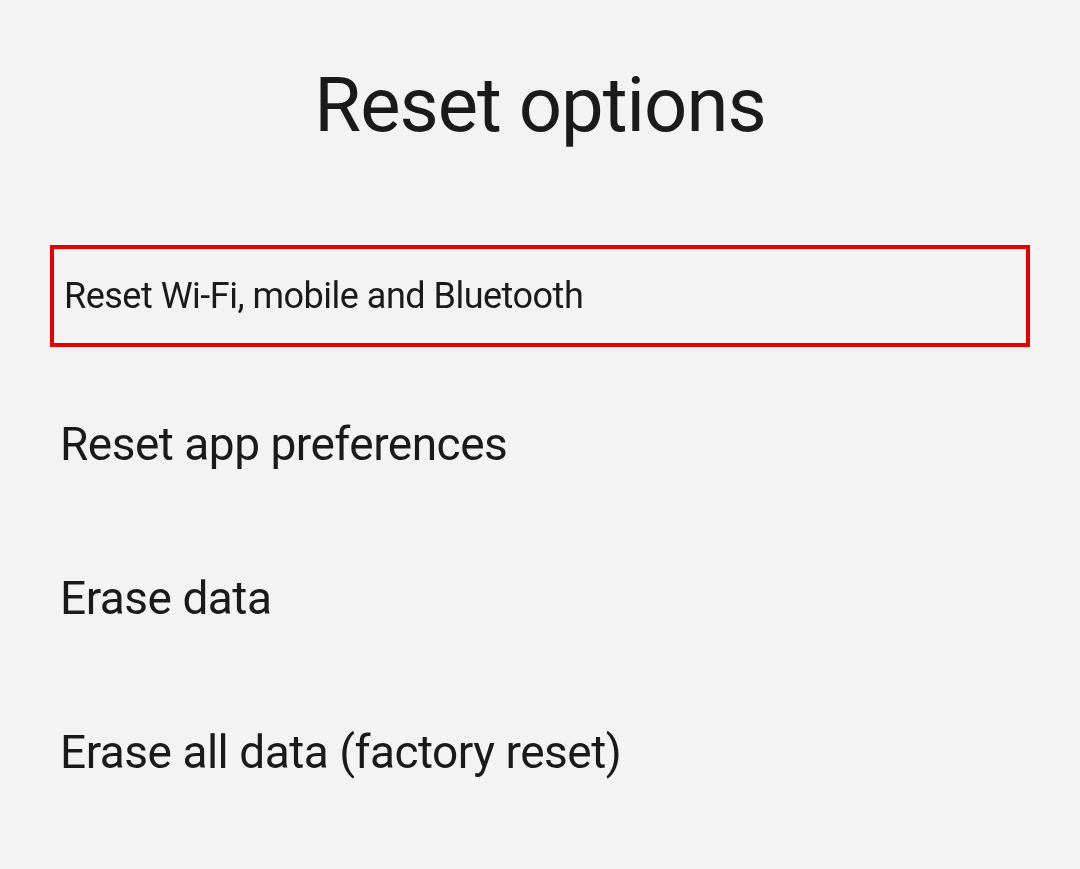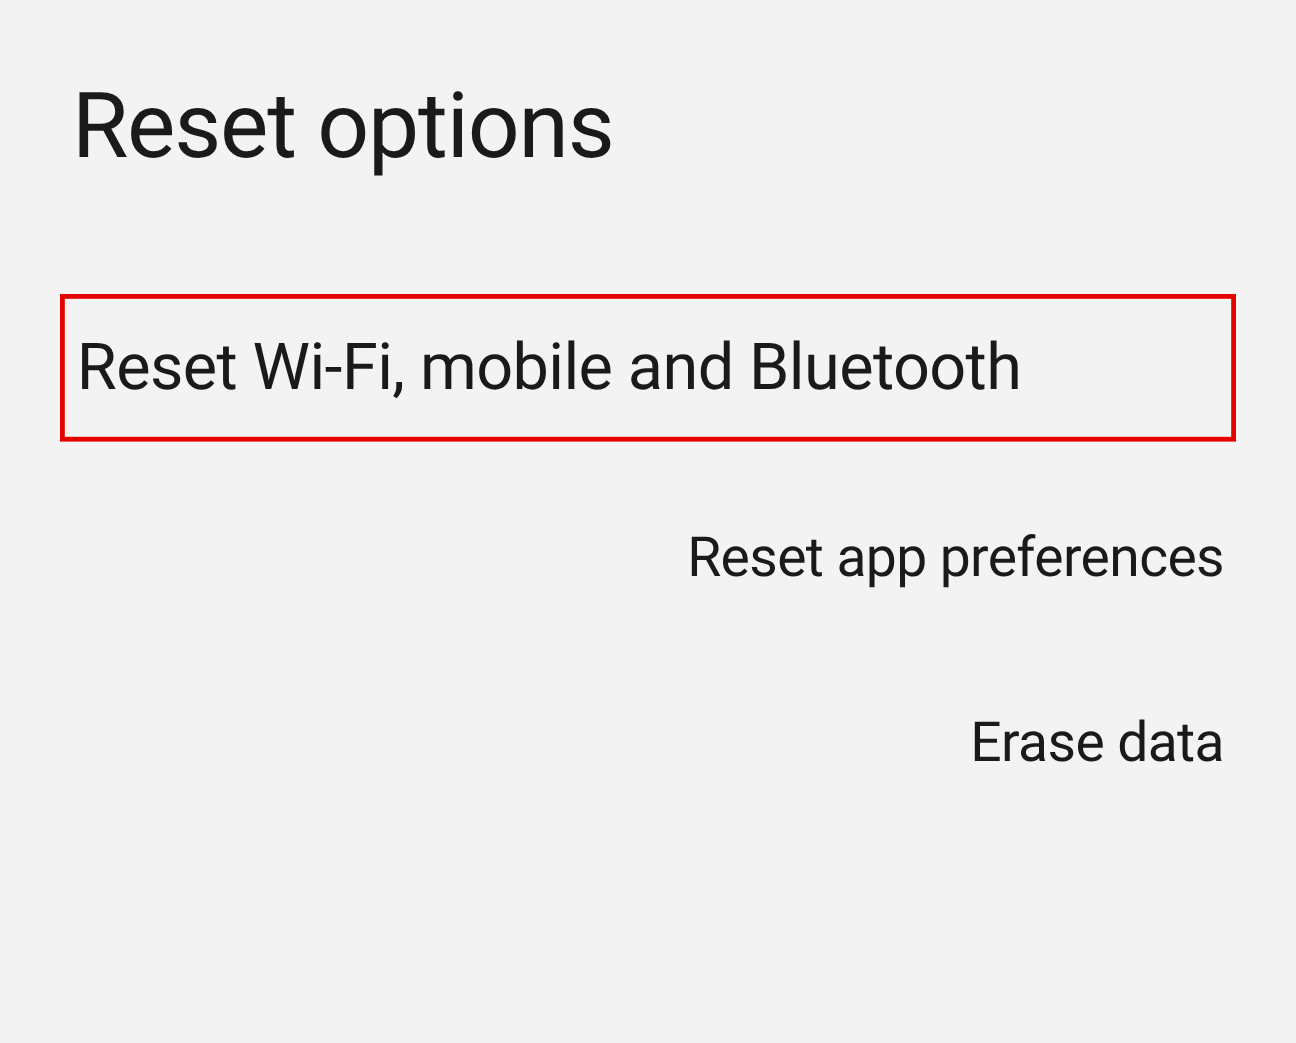--- a/index.html
+++ b/index.html
@@ -15,54 +15,57 @@
       color: #1a1a1a;
       padding: 0;
       overflow: hidden;
     }
     .page-title {
       font-size: 76px;
       font-weight: 400;
       padding: 60px 60px 0 60px;
       letter-spacing: -1px;
       margin-bottom: 95px;
+      text-align: center;
     }
     .list-container {
       display: flex;
       flex-direction: column;
     }
     .list-item {
       font-size: 46px;
       font-weight: 400;
       padding: 30px 60px;
       letter-spacing: -0.5px;
       margin-bottom: 40px;
       cursor: pointer;
-      text-align: right;
     }
     .highlight-box {
       border: 4px solid #e60000;
       margin: 0 50px 40px 50px;
       padding: 26px 10px;
     }
     .highlight-box .item-label {
-      font-size: 54px;
+      font-size: 36px;
       font-weight: 400;
       letter-spacing: -0.5px;
       cursor: pointer;
     }
   </style>
 </head>
 <body>
 
 <h1 class="page-title">Reset options</h1>
 
 <div class="list-container">
   <div class="highlight-box">
     <span class="item-label">Reset Wi-Fi, mobile and Bluetooth</span>
   </div>
   <div class="list-item">
     <span>Reset app preferences</span>
   </div>
   <div class="list-item">
     <span>Erase data</span>
   </div>
+  <div class="list-item">
+    <span>Erase all data (factory reset)</span>
+  </div>
 </div>
 
 </body></html>

